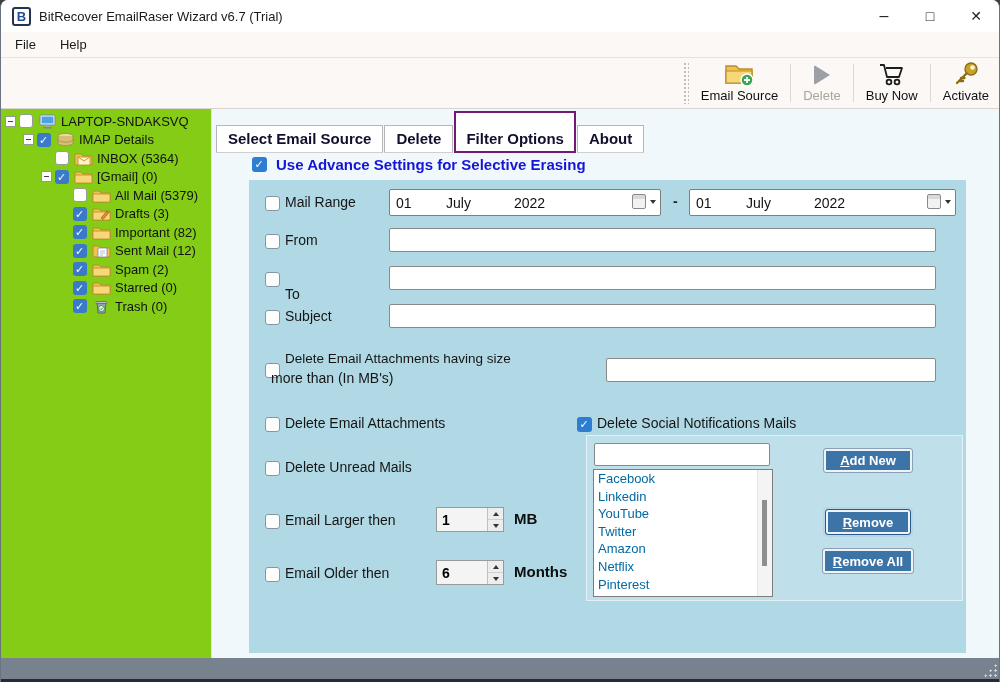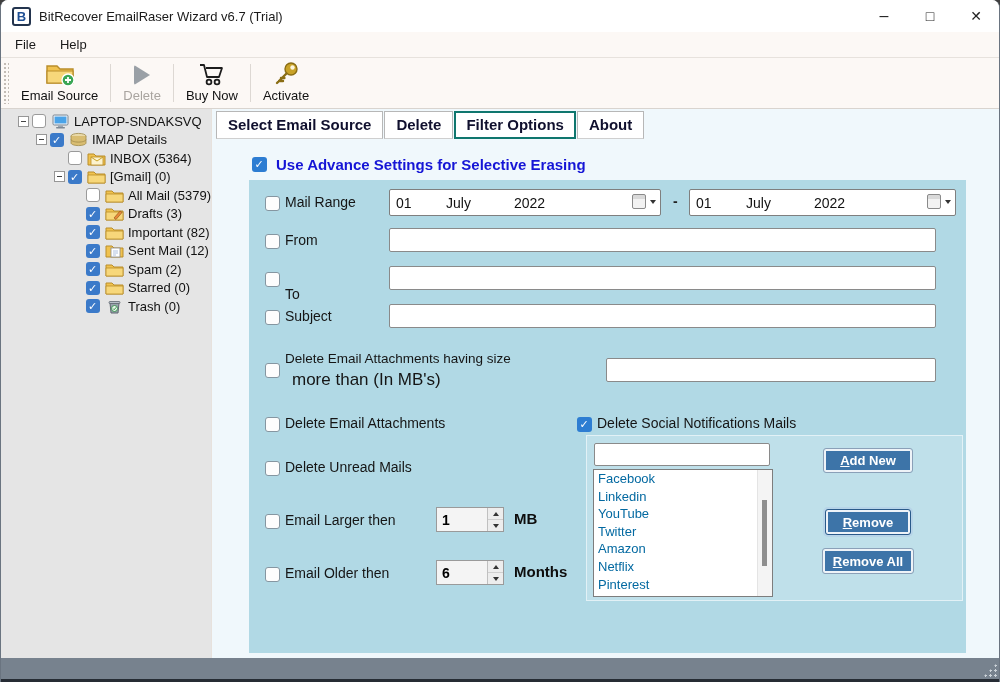--- a/index.html
+++ b/index.html
@@ -12,49 +12,49 @@
   .apptitle { margin-left:8px; font-size:13px; color:#1a1a1a; }
   .wincontrols { position:absolute; right:0; top:0; height:32px; display:flex; }
   .winbtn { width:46px; height:32px; display:flex; align-items:center; justify-content:center; font-size:14px; color:#222; cursor:default; }
   .winbtn.min { font-size:16px; }
 
   
   .menubar { position:absolute; left:0; top:32px; width:100%; height:25px; background:#fcf8f5; display:flex; align-items:center; }
   .menuitem { font-size:13px; color:#1a1a1a; padding:3px 10px; margin-left:4px; }
 
   
-  .toolbar { position:absolute; left:0; top:57px; width:100%; height:52px; background:#fcf8f5; border-top:1px solid #e7e2dd; border-bottom:1px solid #d9d4cf; display:flex; align-items:stretch; }
+  .toolbar { position:absolute; left:0; top:57px; width:100%; height:52px; background:#fcf8f5; border-top:1px solid #e7e2dd; border-bottom:1px solid #d9d4cf; display:flex; align-items:stretch;justify-content:flex-end; }
   .grip { width:6px; margin:4px 2px; background-image:radial-gradient(#c3bcb5 1px, transparent 1.2px); background-size:4px 4px; }
   .tbtn { display:flex; flex-direction:column; align-items:center; justify-content:flex-end; padding:4px 10px 5px; }
   .tbtn .ticon { height:30px; display:flex; align-items:center; justify-content:center; }
   .tbtn .tlabel { font-size:13px; color:#111; margin-top:1px; }
   .tbtn.disabled .tlabel { color:#a9a49f; }
   .tsep { width:1px; background:#ddd8d3; margin:6px 2px; }
   .play-tri { width:0; height:0; border-left:16px solid #9aa0a6; border-top:10px solid transparent; border-bottom:10px solid transparent; border-radius:2px; }
 
   
-  .treepanel { position:absolute; left:0; top:109px; width:211px; height:549px; background:#e5e5e5; border-right:1px solid #e7e2dd; padding-top:3px; overflow:hidden;padding-left:13px; }
+  .treepanel { position:absolute; left:0; top:109px; width:211px; height:549px; background:#84cc16; border-right:1px solid #e7e2dd; padding-top:3px; overflow:hidden; }
   .trow { display:flex; align-items:center; height:18.5px; white-space:nowrap; }
   .trow.lvl0 { padding-left:4px; } .trow.lvl1 { padding-left:22px; }
   .trow.lvl2 { padding-left:40px; } .trow.lvl3 { padding-left:58px; }
   .exp { width:14px; flex:0 0 14px; display:flex; align-items:center; }
   .expbox { width:11px; height:11px; border:1px solid #969696; background:#fff; position:relative; }
   .expbox::after { content:''; position:absolute; left:2px; top:4px; width:5px; height:1px; background:#444; }
   .tcb { width:14px; height:14px; flex:0 0 14px; border-radius:3px; margin-right:5px; position:relative; }
   .tcb.off { background:#fff; border:1px solid #9a9a9a; }
   .tcb.on { background:#3b7ac9; }
   .tcb.on::after { content:'✓'; position:absolute; left:2px; top:0px; color:#fff; font-size:11px; line-height:14px; }
   .ticon16 { width:19px; height:15px; flex:0 0 19px; margin-right:4px; }
   .tlabeltext { font-size:13px; color:#111; }
 
   
   .content { position:absolute; left:211px; top:109px; width:789px; height:549px; background:#f0f8fc; }
   .tabstrip { position:absolute; left:4px; top:2px; display:flex; align-items:flex-end; }
   .tab { background:#fff; border:1px solid #b7b7b7; border-bottom-color:#cfcfcf; padding:4px 11px 5px; font-size:15px; font-weight:bold; color:#10102e; margin-right:1px; }
-  .tab.active { border:2px solid #0f766e; padding:3px 10px 4px; }
+  .tab.active { border:2px solid #701a75; padding:17px 10px 4px; }
 
   .advrow { position:absolute; left:40px; top:47px; display:flex; align-items:center; }
   .advrow .cb { margin-right:9px; }
   .advlabel { font-size:15px; font-weight:bold; color:#1515d6; }
 
   .panel { position:absolute; left:37px; top:71px; width:717px; height:473px; background:#b1d9e5; }
 
   
   .cb { width:15px; height:15px; border-radius:3px; position:relative; flex:0 0 15px; }
   .cb.off { background:#fdfdfd; border:1px solid #8596a1; }
@@ -355,21 +355,21 @@
       <span class="cb off" style="position:absolute;left:16px;top:92px"></span>
       <span class="pl" style="left:36px;top:106px">To</span>
       <input class="txtinput" style="left: 140px; top: 86px; width: 547px; height: 24px;" value="">
 
       <span class="cb off" style="position:absolute;left:16px;top:130px"></span>
       <span class="pl" style="left:36px;top:128px">Subject</span>
       <input class="txtinput" style="left: 140px; top: 124px; width: 547px; height: 24px;" value="">
 
       <span class="cb off" style="position:absolute;left:16px;top:183px"></span>
       <span class="pl" style="left:36px;top:171px;font-size:13.5px">Delete Email Attachments having size</span>
-      <span class="pl" style="left:43px;top:190px;font-size:17px">more than (In MB's)</span>
+      <span class="pl" style="left:22px;top:190px;font-size:14px">more than (In MB's)</span>
       <input class="txtinput" style="left: 357px; top: 178px; width: 330px; height: 24px;" value="">
 
       <span class="cb off" style="position:absolute;left:16px;top:237px"></span>
       <span class="pl" style="left:36px;top:235px">Delete Email Attachments</span>
 
       <span class="cb on" style="position:absolute;left:328px;top:237px"></span>
       <span class="pl" style="left:348px;top:235px">Delete Social Notifications Mails</span>
 
       <div class="group">
         <input class="txtinput" style="left: 7px; top: 7px; width: 176px; height: 23px;" value="">

